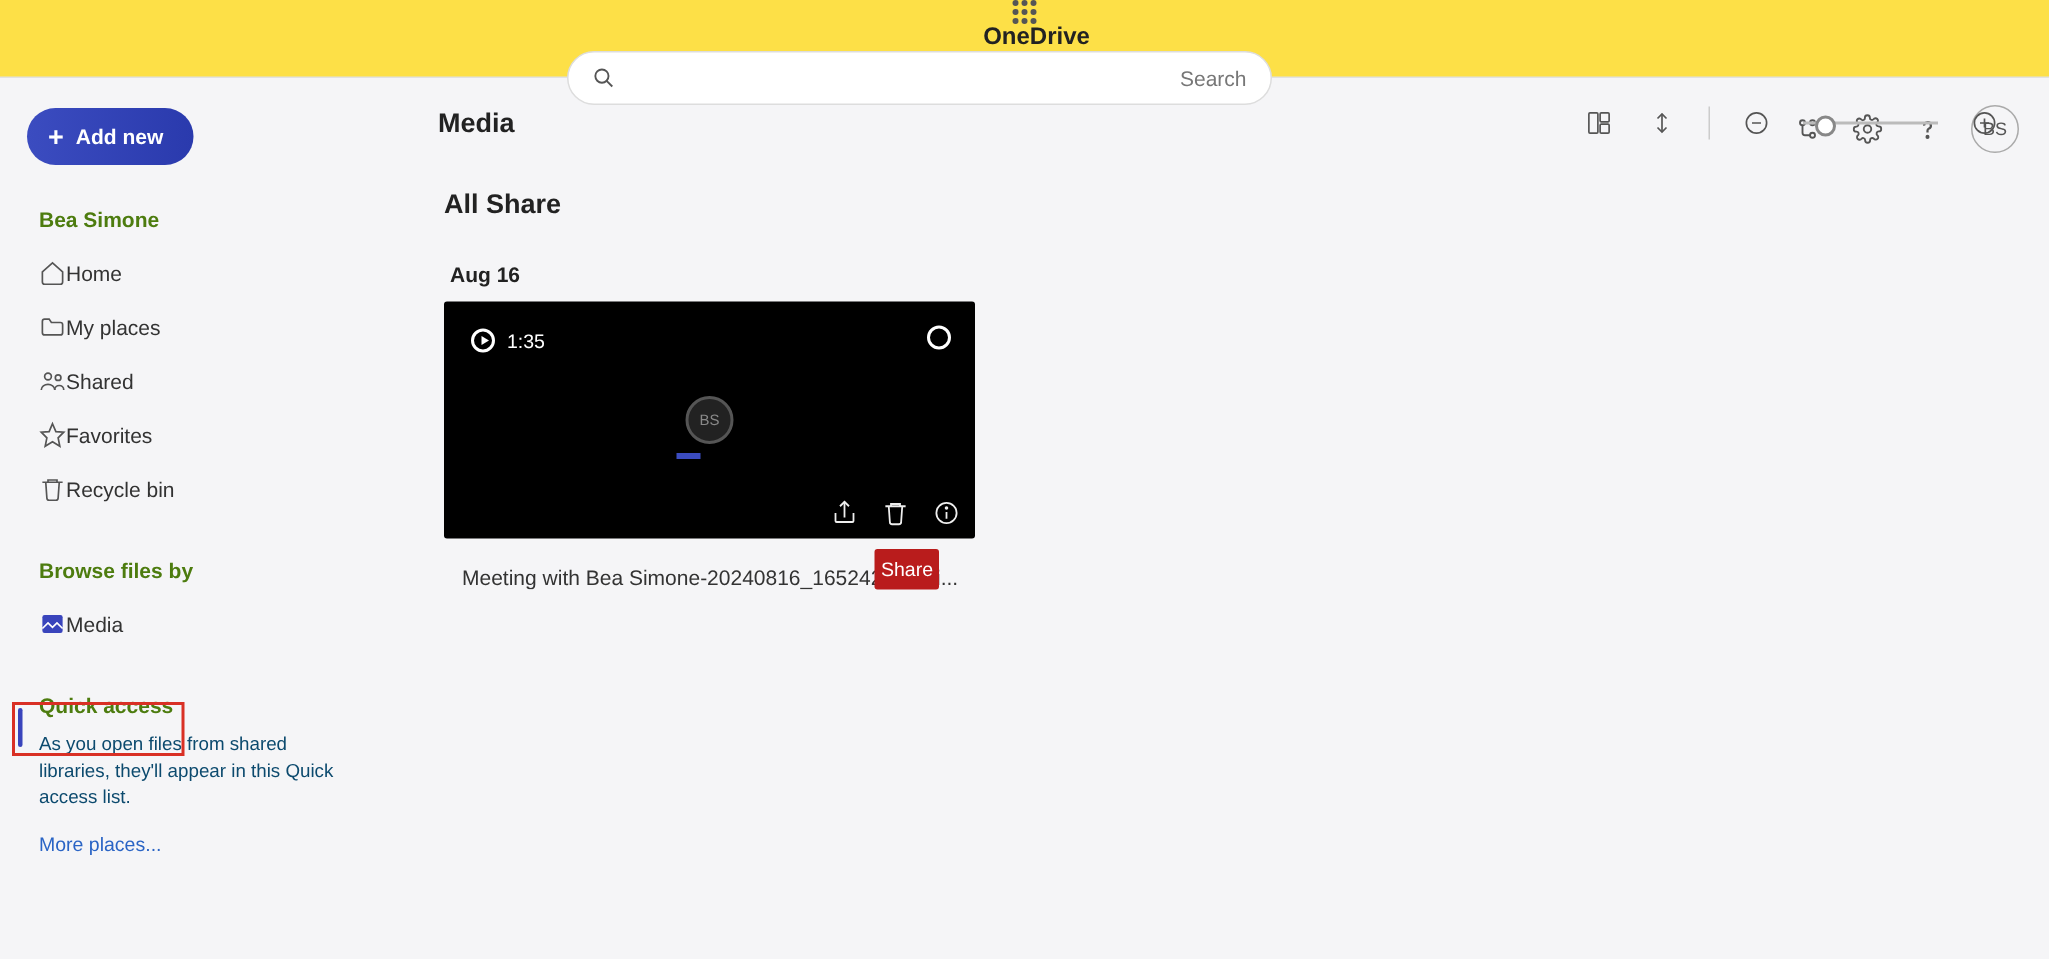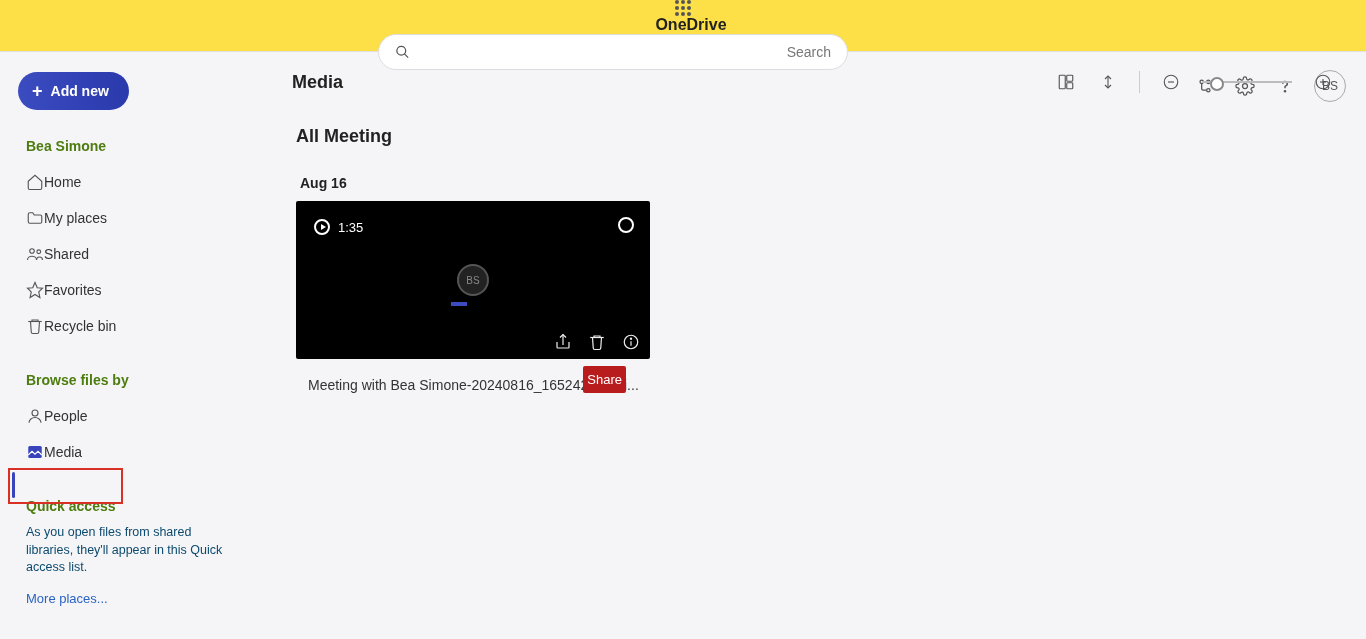--- a/index.html
+++ b/index.html
@@ -158,29 +158,20 @@
         <svg viewBox="0 0 24 24" width="18" height="18" fill="none" stroke="currentColor" stroke-width="1.5">
           <path d="M3 6h18"></path>
           <path d="M8 6V4h8v2"></path>
           <path d="M6 6l1 14a2 2 0 0 0 2 2h6a2 2 0 0 0 2-2l1-14"></path>
         </svg>
       </span>
     <span>Recycle bin</span>
   </div>
 
   <div class="section-title">Browse files by</div>
-  <div class="nav-item">
-    <span class="nicon">
-        <svg viewBox="0 0 24 24" width="18" height="18" fill="none" stroke="currentColor" stroke-width="1.5">
-          <circle cx="12" cy="8" r="4"></circle>
-          <path d="M4 21c0-4 4-7 8-7s8 3 8 7"></path>
-        </svg>
-      </span>
-    <span>People</span>
-  </div>
   <div class="nav-item active">
     <span class="nicon" style="color:#3944bc">
         <svg viewBox="0 0 24 24" width="18" height="18" fill="currentColor">
           <rect x="3" y="4" width="18" height="16" rx="2"></rect>
           <polyline points="3 16 8 11 12 15 16 11 21 16" fill="none" stroke="#fff" stroke-width="1.5"></polyline>
         </svg>
       </span>
     <span>Media</span>
   </div>
 
@@ -220,21 +211,21 @@
       <div class="zoom-slider"></div>
       <div class="vc-icon">
           <svg viewBox="0 0 24 24" width="18" height="18" fill="none" stroke="currentColor" stroke-width="1.5">
             <circle cx="12" cy="12" r="9"></circle>
             <line x1="8" y1="12" x2="16" y2="12"></line>
             <line x1="12" y1="8" x2="12" y2="16"></line>
           </svg>
         </div>
     </div>
   </div>
-  <div class="sub-title">All Meeting</div>
+  <div class="sub-title">All Share</div>
   <div class="date-label">Aug 16</div>
 
   <div class="video-card">
     <div class="vc-topleft">
       <span class="play-circle"></span>
       <span>1:35</span>
     </div>
     <div class="vc-topright"></div>
     <div class="vc-center">BS</div>
     <div class="vc-center-bar"></div>

